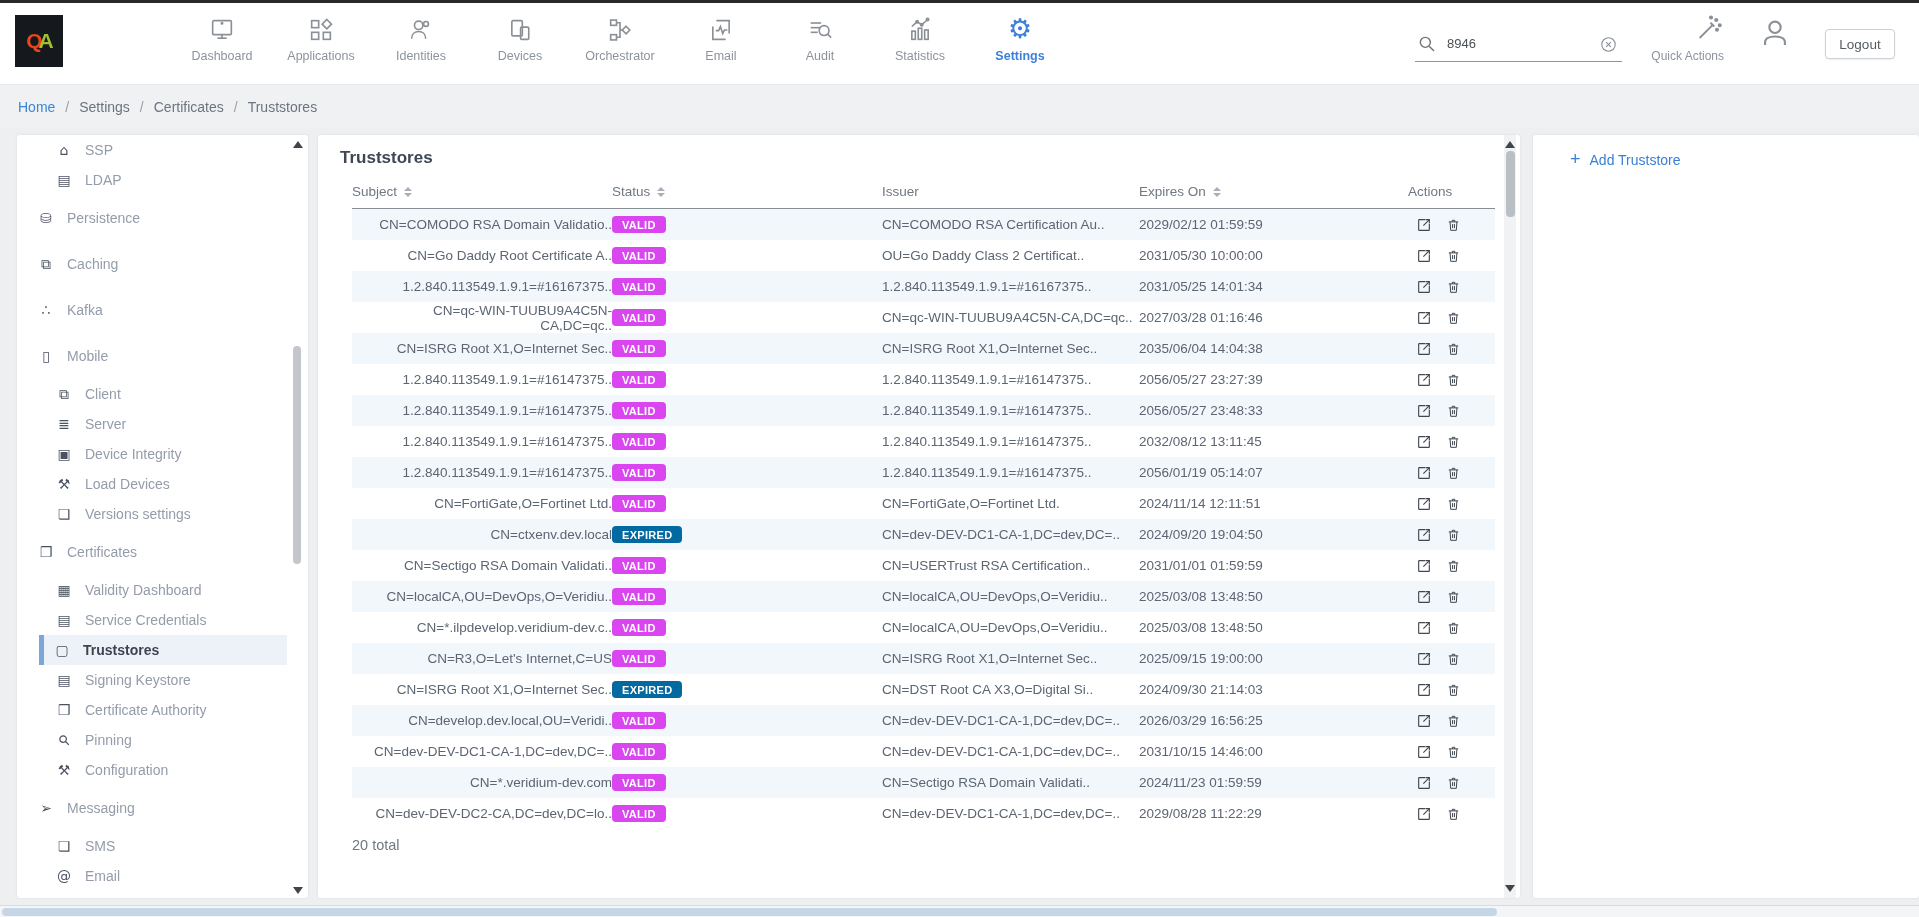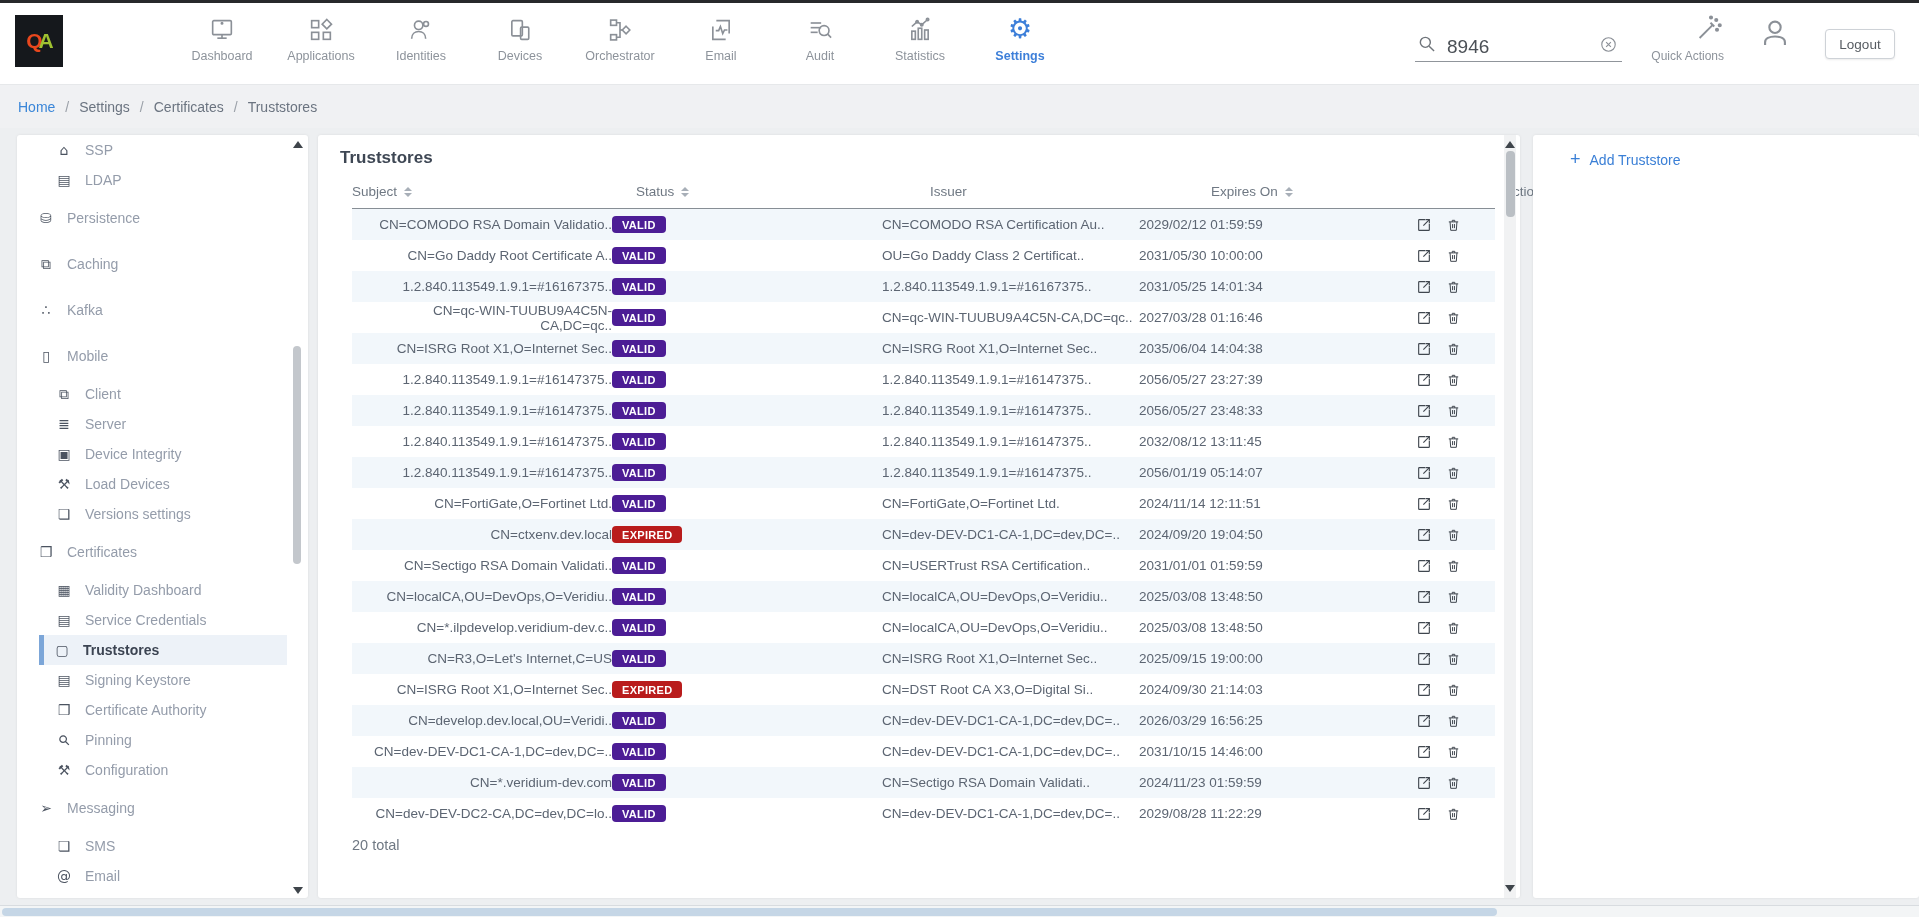--- a/index.html
+++ b/index.html
@@ -19,21 +19,21 @@
   .logo .q { color:#e8471d; } .logo .a { color:#9fc131; margin-left:-2px; }
   .nav-item { position:absolute; top:12px; width:100px; display:flex; flex-direction:column; align-items:center; cursor:pointer; }
   .nav-item .nicon { height:32px; display:flex; align-items:flex-end; justify-content:center; color:#8b9097; }
   .nav-item .nlabel { margin-top:5px; font-size:12.5px; color:#8d939b; }
   .nav-item.active .nicon { color:#3d7fd9; }
   .nav-item.active .nlabel { color:#3d7fd9; font-weight:bold; }
   .gear-glyph { font-family:"DejaVu Sans",sans-serif; font-size:27px; line-height:30px; color:#3d7fd9; }
 
   .searchbox { position:absolute; left:1415px; top:28px; width:207px; height:34px; border-bottom:1px solid #90959b; }
   .searchbox .sicon { position:absolute; left:2px; top:6px; color:#6f747a; }
-  .searchbox .sval { position:absolute; left:32px; top:8px; font-size:19px; color:#4b5056; }
+  .searchbox .sval { position:absolute; left:32px; top:8px; font-size:13px; color:#4b5056; }
   .searchbox .sclear { position:absolute; right:4px; top:7px; color:#8b9097; cursor:pointer; }
 
   .quick-actions { position:absolute; left:1632px; top:13px; width:92px; display:flex; flex-direction:column; align-items:flex-end; cursor:pointer; }
   .quick-actions .qicon { color:#8b9097; }
   .quick-actions .qlabel { margin-top:6px; font-size:12px; color:#8d939b; }
   .avatar { position:absolute; left:1758px; top:16px; color:#8b9097; cursor:pointer; }
   .logout-btn { position:absolute; left:1825px; top:29px; width:70px; height:30px; background:#fff; border:1px solid #ced2d7; border-radius:4px; box-shadow:0 1px 2px rgba(0,0,0,.08); font-size:13.5px; color:#565b61; display:flex; align-items:center; justify-content:center; cursor:pointer; }
 
   
   .breadcrumb { position:absolute; left:0; top:85px; width:1919px; height:43px; background:#f0f1f3; display:flex; align-items:center; padding-left:18px; font-size:14px; color:#6b7480; }
@@ -55,32 +55,32 @@
   .icon[data-name="pin-icon"] { transform:rotate(-45deg); }
   .side-arrow { position:absolute; width:0; height:0; border-left:5px solid transparent; border-right:5px solid transparent; }
   .side-arrow.up { left:276px; top:6px; border-bottom:7px solid #3f454b; }
   .side-arrow.down { left:276px; top:752px; border-top:7px solid #3f454b; }
   .side-thumb { position:absolute; left:276px; top:211px; width:8px; height:218px; background:#c3c7cc; border-radius:4px; }
 
   
   .card-title { position:absolute; left:22px; top:13px; font-size:17px; font-weight:bold; color:#3e4754; }
   .table-wrap { position:absolute; left:34px; top:40px; width:1143px; }
   .thead, .t-row { display:grid; grid-template-columns:260px 270px 257px 269px 87px; align-items:center; }
-  .thead { height:34px; border-bottom:1px solid #878e95; font-size:13.5px; color:#6f7883;gap:24px; }
+  .thead { height:34px; border-bottom:1px solid #878e95; font-size:13.5px; color:#6f7883; }
   .th { display:flex; align-items:center; cursor:default; }
   .th.first, .cell.first { padding-left:10px;text-align:right; }
   .sort { display:inline-flex; flex-direction:column; gap:2px; margin-left:7px; }
   .sort i { display:block; width:0; height:0; border-left:4px solid transparent; border-right:4px solid transparent; }
   .sort .up { border-bottom:4px solid #a8afb8; }
   .sort .dn { border-top:4px solid #a8afb8; }
   .t-row { height:31px; font-size:13.5px; color:#5c6572; }
   .tbody > div:nth-of-type(odd) { background:#f2f7fb; }
   .badge { display:inline-block; padding:2.5px 10px; border-radius:4px; color:#fff; font-size:11px; font-weight:bold; letter-spacing:.3px; }
-  .badge.valid { background:#4c1d95; }
-  .badge.expired { background:#b91c1c; }
+  .badge.valid { background:#d946ef; }
+  .badge.expired { background:#0369a1; }
   .cell.actions { display:flex; gap:14px; padding-left:8px; color:#40474f; }
   .act-btn { cursor:pointer; color:#40474f; }
   .footer-total { position:absolute; left:34px; top:702px; font-size:14.5px; color:#6f7883; }
 
   .main-scroll-track { position:absolute; right:4px; top:0; width:12px; height:763px; background:#f1f2f3; }
   .main-scroll-up { position:absolute; right:5px; top:6px; width:0; height:0; border-left:5px solid transparent; border-right:5px solid transparent; border-bottom:7px solid #3f454b; }
   .main-scroll-down { position:absolute; right:5px; bottom:6px; width:0; height:0; border-left:5px solid transparent; border-right:5px solid transparent; border-top:7px solid #3f454b; }
   .main-thumb { position:absolute; right:5px; top:16px; width:9px; height:66px; background:#babfc4; border-radius:4px; }
 
   

